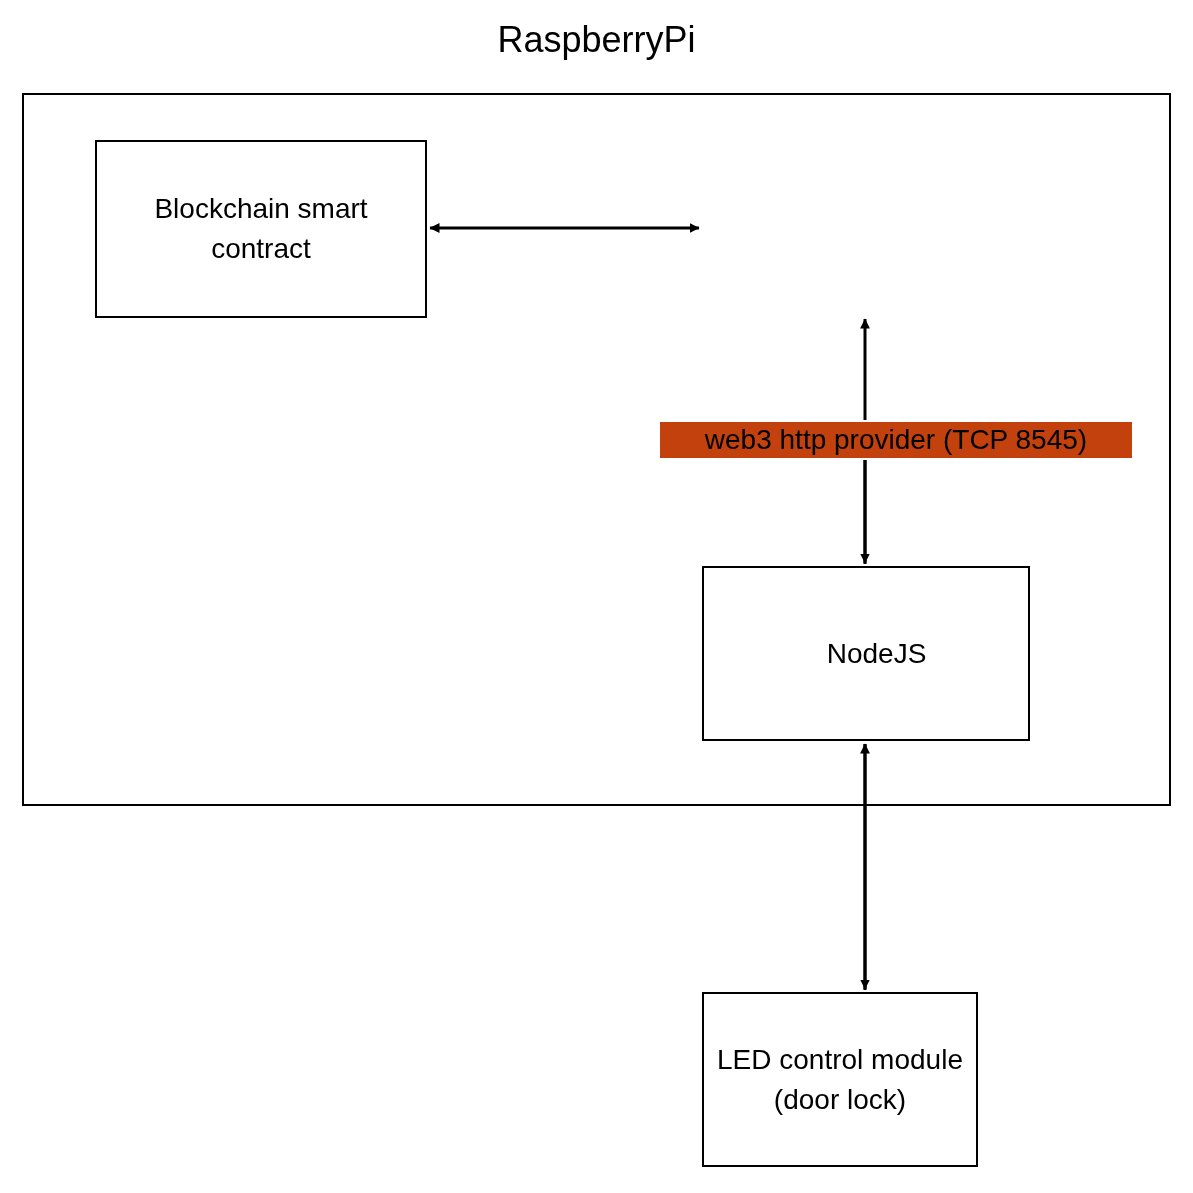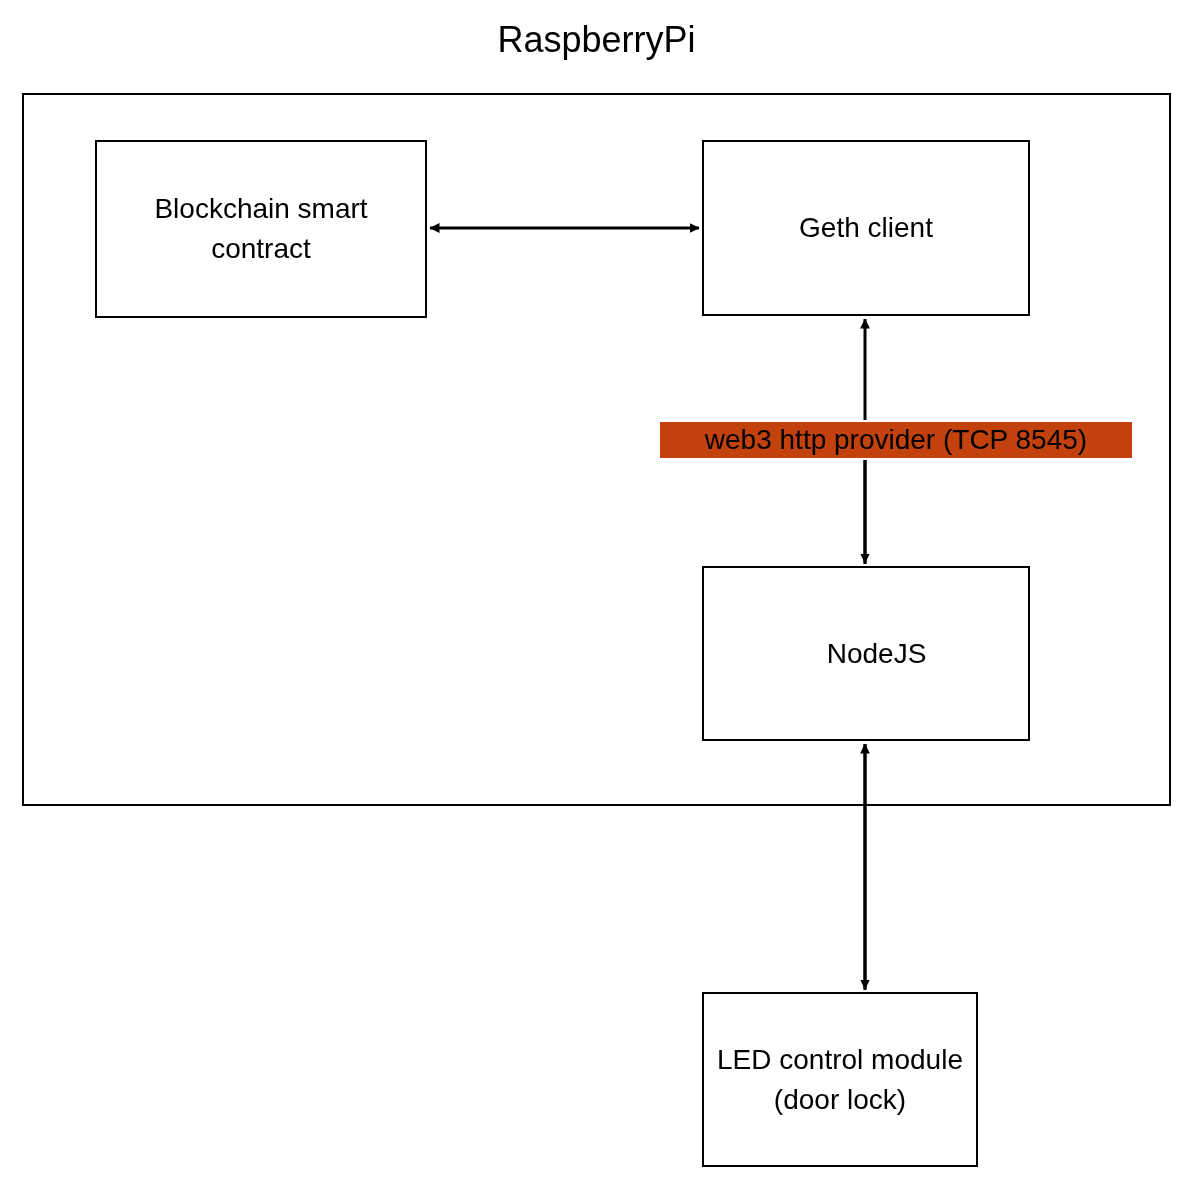--- a/index.html
+++ b/index.html
@@ -111,23 +111,20 @@
       <line x1="865" y1="990" x2="865" y2="744" stroke="#000000" stroke-width="3" marker-end="url(#arrowEnd)"></line>
       <line x1="865" y1="744" x2="865" y2="989" stroke="#000000" stroke-width="3" marker-end="url(#arrowEnd)"></line>
     </g>
   </svg>
 
   <div class="node-box" id="box-blockchain">
     <span class="node-label">Blockchain smart
 contract</span>
   </div>
 
-  <div class="node-box" id="box-geth">
-    <span class="node-label">Geth client</span>
-  </div>
 
   <div class="node-box" id="box-nodejs">
     <span class="node-label">NodeJS</span>
   </div>
 
   <div class="node-box" id="box-led">
     <span class="node-label">LED control module
 (door lock)</span>
   </div>
 

